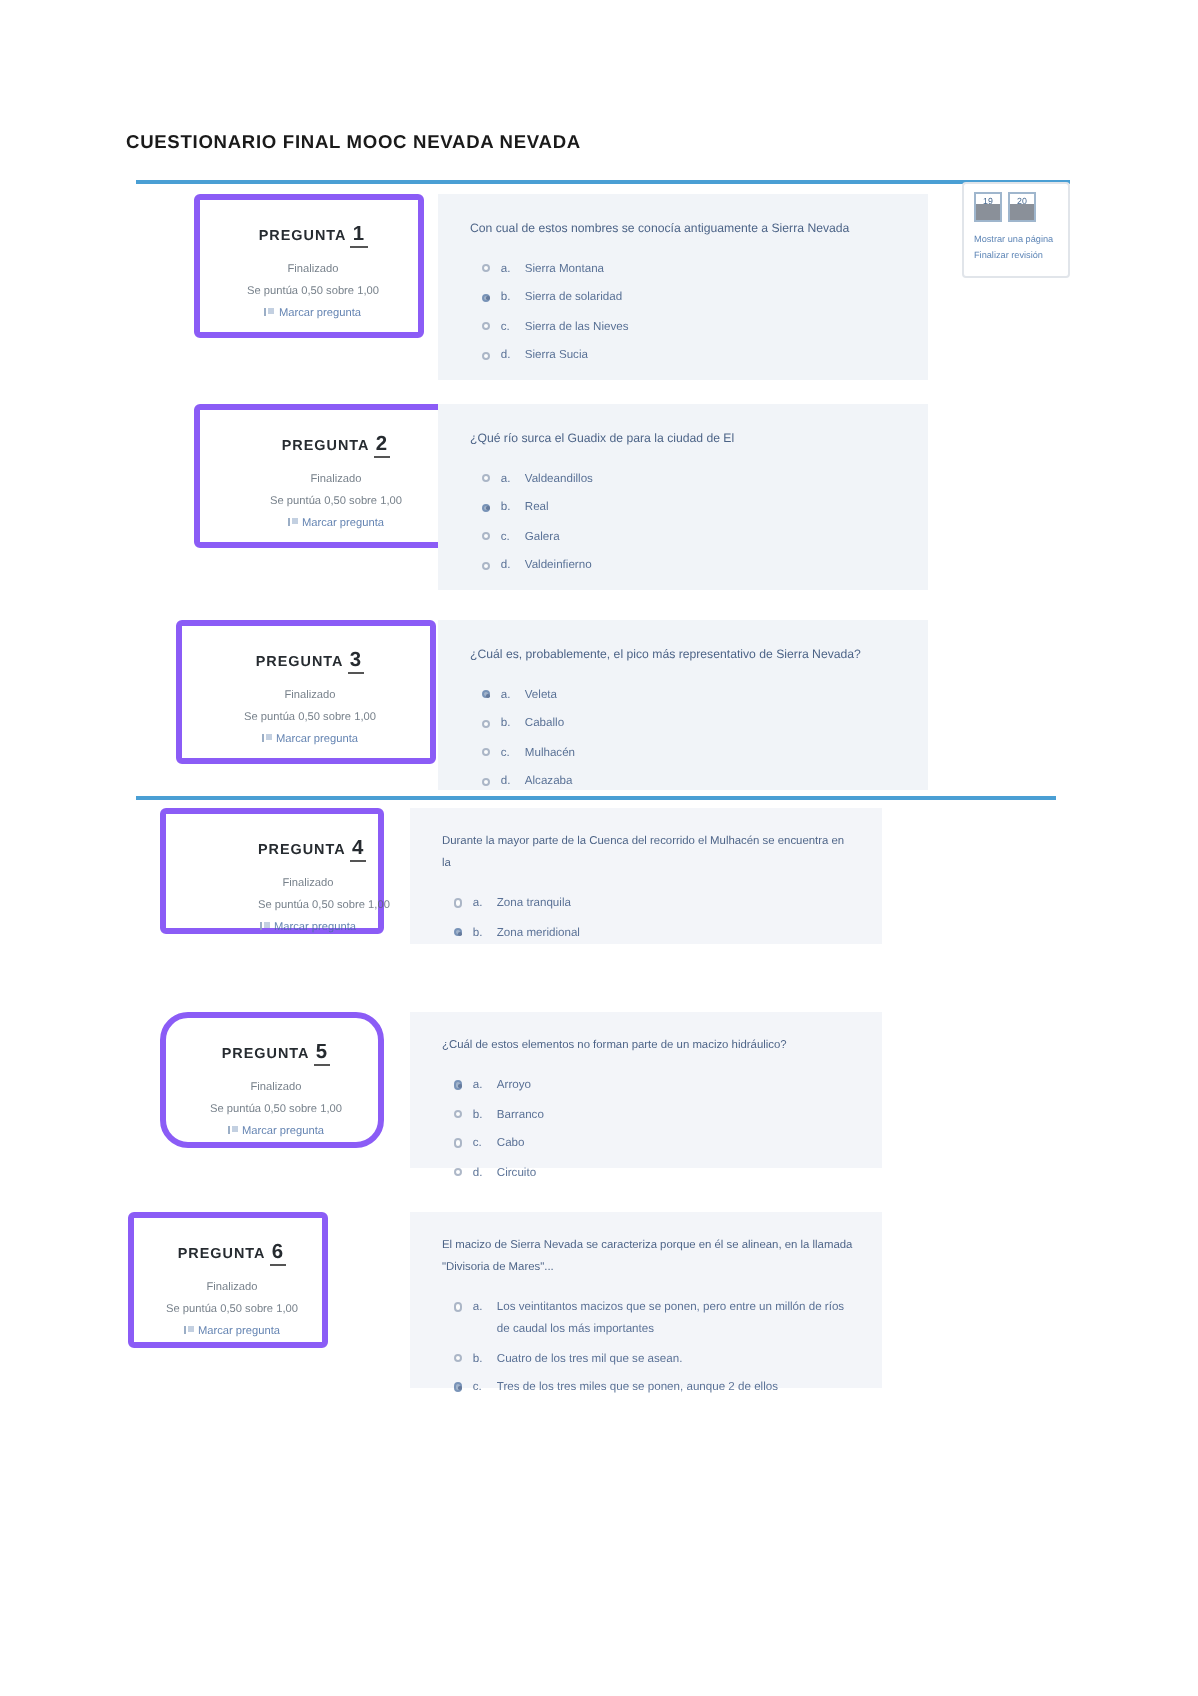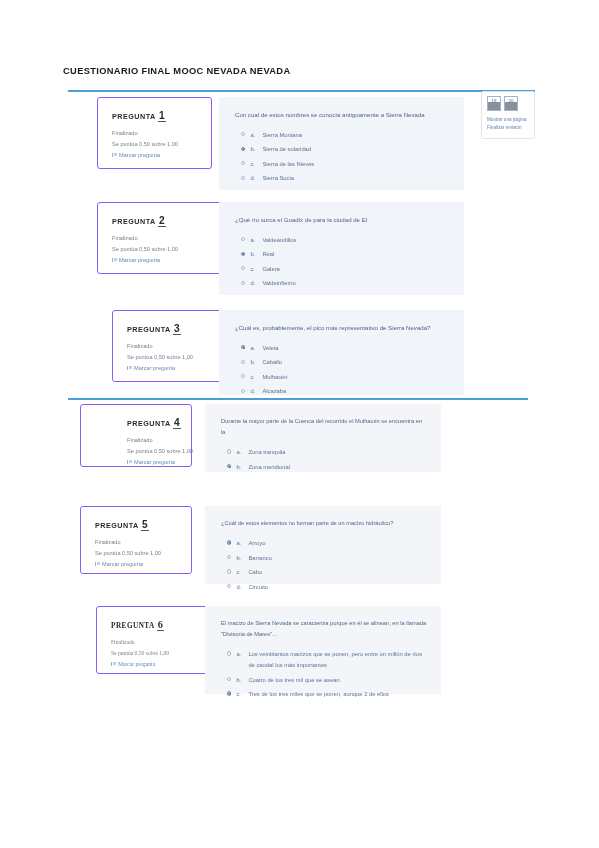--- a/index.html
+++ b/index.html
@@ -40,24 +40,25 @@
   .hrule.r1 { left: 68px;  top: 90px;  width: 467px; }
   .hrule.r2 { left: 68px;  top: 398px; width: 460px; }
 
   
   .qblock {
     position: absolute;
   }
   .qinfo {
     position: absolute;
     background: #ffffff;
-    border: 1px solid #8b5cf6;
+    border: 3px solid #8b5cf6;
     border-radius: 3px;
     box-sizing: border-box;
     padding: 12px 10px 10px 14px;
+    text-align: center;
   }
   .qinfo .qlabel {
     font-size: 7.2px;
     font-weight: bold;
     letter-spacing: 0.5px;
     color: #262b30;
     margin-bottom: 7px;
     white-space: nowrap;
   }
   .qinfo .qlabel .qnum {
@@ -280,21 +281,21 @@
         <div class="opt">
             <span class="radio"></span>
             <span class="letter">d.</span>
             <span class="otext">Valdeinfierno</span>
           </div>
       </div>
     </div>
   </div>
 
   <div class="qblock">
-    <div class="qinfo" style="left:112px; top:310px; width:115px; height:72px;">
+    <div class="qinfo" style="left:88px; top:310px; width:130px; height:72px;">
       <div class="qlabel">
         <span>PREGUNTA</span>
         <span class="qnum">3</span>
       </div>
       <div class="qmeta">Finalizado</div>
       <div class="qmeta">Se puntúa 0,50 sobre 1,00</div>
       <div class="qflag"><span class="flag-icon"></span><span>Marcar pregunta</span></div>
     </div>
     <div class="qcontent" style="left:219px; top:310px; width:245px; height:85px;">
       <div class="qtext">¿Cuál es, probablemente, el pico más representativo de Sierra Nevada?</div>
@@ -344,21 +345,21 @@
         <div class="opt">
             <span class="radio sel"></span>
             <span class="letter">b.</span>
             <span class="otext">Zona meridional</span>
           </div>
       </div>
     </div>
   </div>
 
   <div class="qblock">
-    <div class="qinfo" style="left:80px; top:506px; width:112px; height:68px;">
+    <div class="qinfo" style="left:80px; top:506px; width:112px; height:68px;border-radius:14px;">
       <div class="qlabel">
         <span>PREGUNTA</span>
         <span class="qnum">5</span>
       </div>
       <div class="qmeta">Finalizado</div>
       <div class="qmeta">Se puntúa 0,50 sobre 1,00</div>
       <div class="qflag"><span class="flag-icon"></span><span>Marcar pregunta</span></div>
     </div>
     <div class="qcontent light" style="left:205px; top:506px; width:236px; height:78px;">
       <div class="qtext small">¿Cuál de estos elementos no forman parte de un macizo hidráulico?</div>
@@ -381,21 +382,21 @@
         <div class="opt">
             <span class="radio"></span>
             <span class="letter">d.</span>
             <span class="otext">Circuito</span>
           </div>
       </div>
     </div>
   </div>
 
   <div class="qblock">
-    <div class="qinfo" style="left:96px; top:606px; width:112px; height:68px;font-family:Liberation Serif, serif;">
+    <div class="qinfo" style="left:64px; top:606px; width:100px; height:68px;">
       <div class="qlabel">
         <span>PREGUNTA</span>
         <span class="qnum">6</span>
       </div>
       <div class="qmeta">Finalizado</div>
       <div class="qmeta">Se puntúa 0,50 sobre 1,00</div>
       <div class="qflag"><span class="flag-icon"></span><span>Marcar pregunta</span></div>
     </div>
     <div class="qcontent light" style="left:205px; top:606px; width:236px; height:88px;">
       <div class="qtext small">El macizo de Sierra Nevada se caracteriza porque en él se alinean, en la llamada "Divisoria de Mares"...</div>

